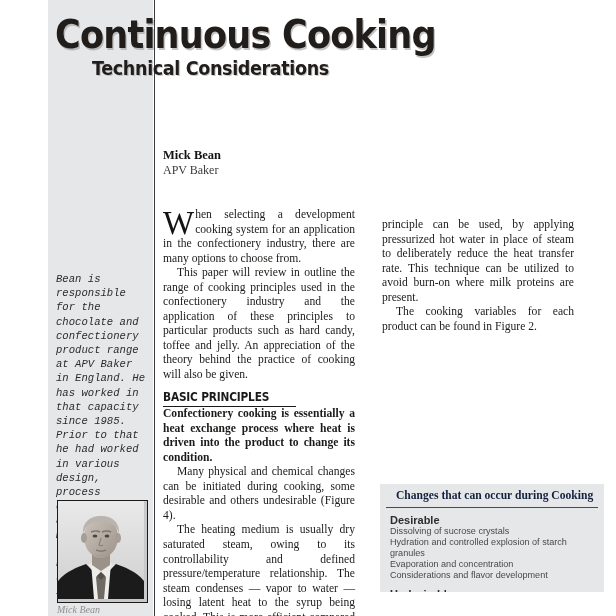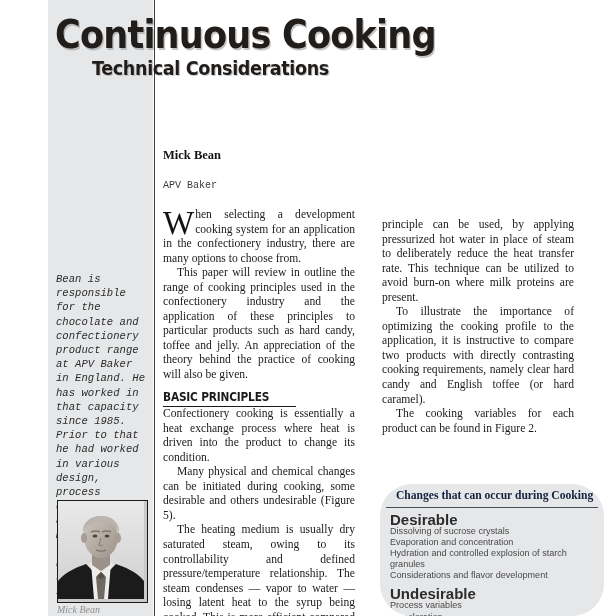--- a/index.html
+++ b/index.html
@@ -84,25 +84,25 @@
     width: 190px;
   }
   .byline-name {
     font-family: "Liberation Serif", serif;
     font-weight: bold;
     font-size: 12.5px;
     line-height: 14px;
     color: #141414;
   }
   .byline-affil {
-    font-family: Liberation Mono, monospace;
-    font-size: 10px;
+    font-family: Liberation Serif, serif;
+    font-size: 12px;
     line-height: 12px;
     color: #3a3a3a;
-    margin-top: 18px;
+    margin-top: 2px;
   }
 
   
   .bio {
     position: absolute;
     left: 56px;
     top: 272px;
     width: 94px;
     font-family: Liberation Mono, monospace;
     font-style: italic;
@@ -179,32 +179,31 @@
     color: #1a1a1a;
     transform: scaleX(0.93);
     transform-origin: left center;
     margin: 8.5px 0 0 0;
     padding-bottom: 2px;
     border-bottom: 1.9px solid #1a1a1a;
     display: block;
     width: 143px;
     text-indent: 0;
   }
-  .after-head { margin-top: 4px; }
+  .after-head { margin-top: 4px; font-weight: bold; }
 
   
   .table-box {
     position: absolute;
     left: 380px;
     top: 484px;
     width: 224px;
-    height: 132px;
+    height: 108px;
     background: #e6e7e9;
     overflow: hidden;
-    border-radius: 32px;
   }
   .table-title {
     font-family: "Liberation Serif", serif;
     font-weight: bold;
     font-size: 11.6px;
     line-height: 14px;
     color: #14213d;
     padding: 5px 0 4px 10px;
     border-bottom: 1.7px solid #4a4a52;
     margin: 0 6px 0 6px;
@@ -212,21 +211,21 @@
   .table-body {
     font-family: "Liberation Sans", sans-serif;
     font-size: 9.1px;
     line-height: 11.1px;
     color: #4a4a4a;
     padding: 6px 8px 0 10px;
   }
   .tb-group-head {
     font-weight: bold;
     color: #2c2c2c;
-    font-size: 15px;
+    font-size: 11px;
     line-height: 12px;
   }
   .tb-item { white-space: pre-line; }
   .tb-gap { height: 7px; }
 </style>
 </head>
 <body>
 
 <div id="page">
 
@@ -294,39 +293,38 @@
       <path d="M34 52 q9 5 18 0 q-9 6 -18 0 Z" fill="#8d847c" opacity="0.5"></path>
     </svg>
   </div>
   <div class="portrait-caption">Mick Bean</div>
 
   <div class="col col-left">
     <p class="first"><span class="dropcap">W</span><span>hen selecting a development cooking system for an application in the confectionery industry, there are many options to choose from.</span></p>
     <p>This paper will review in outline the range of cooking principles used in the confectionery industry and the application of these principles to particular products such as hard candy, toffee and jelly. An appreciation of the theory behind the practice of cooking will also be given.</p>
     <div class="section-head">BASIC PRINCIPLES</div>
     <p class="first after-head">Confectionery cooking is essentially a heat exchange process where heat is driven into the product to change its condition.</p>
-    <p>Many physical and chemical changes can be initiated during cooking, some desirable and others undesirable (Figure 5).</p>
+    <p>Many physical and chemical changes can be initiated during cooking, some desirable and others undesirable (Figure 4).</p>
     <p>The heating medium is usually dry saturated steam, owing to its controllability and defined pressure/temperature relationship. The steam condenses — vapor to water — losing latent heat to the syrup being cooked. This is more efficient compared to sensible heat transfer, liquid to syrup. How-</p>
   </div>
 
   <div class="col col-right">
     <p class="first">principle can be used, by applying pressurized hot water in place of steam to deliberately reduce the heat transfer rate. This technique can be utilized to avoid burn-on where milk proteins are present.</p>
-    <p>To illustrate the importance of optimizing the cooking profile to the application, it is instructive to compare two products with directly contrasting cooking requirements, namely clear hard candy and English toffee (or hard caramel).</p>
     <p>The cooking variables for each product can be found in Figure 2.</p>
   </div>
 
   <div class="table-box">
     <div class="table-title">Changes that can occur during Cooking</div>
     <div class="table-body">
       <div>
         <div class="tb-group-head">Desirable</div>
         <div class="tb-item">Dissolving of sucrose crystals</div>
-        <div class="tb-item">Evaporation and concentration</div>
         <div class="tb-item">Hydration and controlled explosion of starch
     granules</div>
+        <div class="tb-item">Evaporation and concentration</div>
         <div class="tb-item">Considerations and flavor development</div>
       </div>
       <div class="tb-gap"></div>
       <div>
         <div class="tb-group-head">Undesirable</div>
         <div class="tb-item">Process variables</div>
         <div class="tb-item">Discoloration</div>
 
       </div>
     </div>

